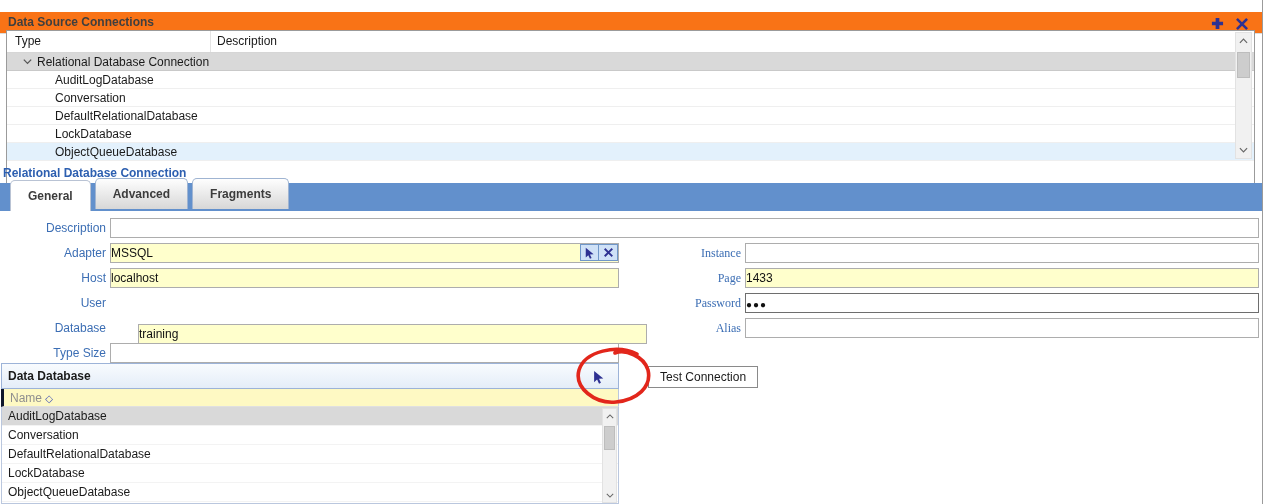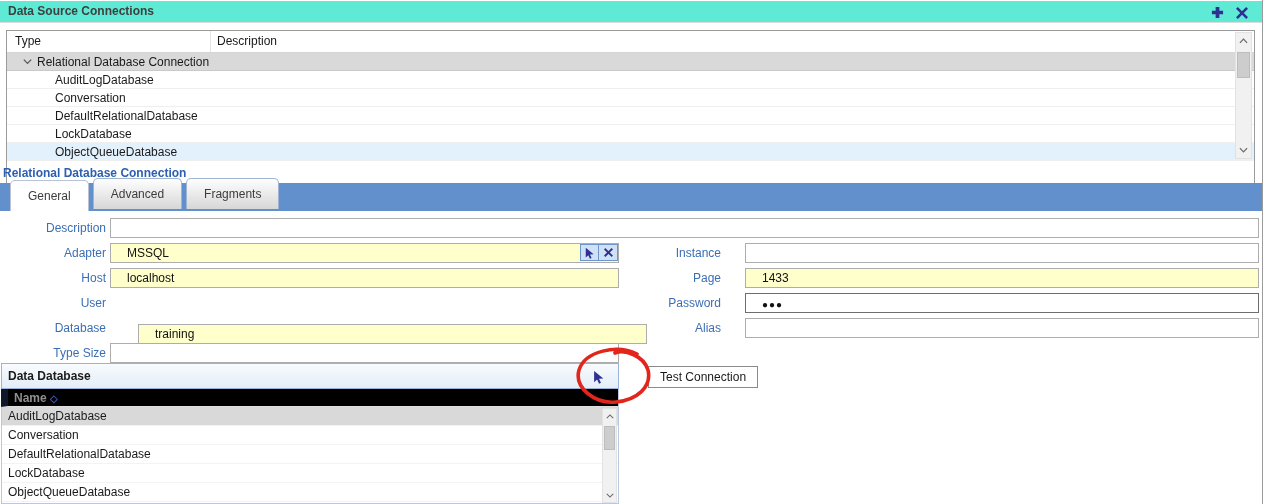--- a/index.html
+++ b/index.html
@@ -2,21 +2,21 @@
 <html><head>
 <meta charset="utf-8">
 <style>
   * { margin:0; padding:0; box-sizing:border-box; }
   html,body { background:#fff; }
   body { font-family:"Liberation Sans", sans-serif; font-size:12px; color:#1a1a1a; }
   .stage { position:relative; width:1269px; height:504px; background:#fff; overflow:hidden; }
   .page { position:absolute; left:0; top:0; width:1263px; height:504px; border-right:1px solid #9b9b9b; background:#fff; }
 
   
-  .titlebar { position:absolute; left:0; top:1px; width:1262px; height:22px; background:#5eead4; border-bottom:1px solid #dcdcdc; }
+  .titlebar { position:absolute; left:0; top:12px; width:1262px; height:22px; background:#f97316; border-bottom:1px solid #dcdcdc; }
   .titlebar .t { position:absolute; left:8px; top:3px; font-weight:bold; color:#3f3f3f; }
   .tb-btn { position:absolute; top:4px; width:16px; height:15px; cursor:pointer; display:flex; align-items:center; justify-content:center; }
   .tb-add { left:1209px; } .tb-close { left:1234px; }
 
   
   .conn-table { position:absolute; left:6px; top:30px; width:1249px; height:167px; border:1px solid #9b9b9b; background:#fff; }
   .conn-head { position:relative; height:22px; border-bottom:1px solid #d6d6d6; }
   .conn-head .c1 { position:absolute; left:8px; top:3px; }
   .conn-head .c2 { position:absolute; left:210px; top:3px; }
   .col-div { position:absolute; left:203px; top:0; width:1px; height:129px; background:#e4e4e4; }
@@ -33,43 +33,43 @@
   .sb-arrow { position:absolute; left:0; width:100%; height:16px; display:flex; align-items:center; justify-content:center; cursor:pointer; }
   .sb-up { top:0; } .sb-dn { bottom:0; }
   .sb-thumb { position:absolute; left:1px; width:13px; background:#cdcdcd; border:1px solid #bdbdbd; cursor:grab; }
   .vs-top .sb-thumb { top:19px; height:26px; }
 
   
   .detail-title { position:absolute; left:3px; top:166px; font-weight:bold; color:#2d5fb0; }
   .tabbar { position:absolute; left:0; top:183px; width:1262px; height:28px; background:#6290cc; }
   .tabs { position:absolute; left:10px; bottom:0; display:flex; align-items:flex-end; gap:4px; }
   .tab { height:24px; padding:15px 17px; border:1px solid #9fb4d2; border-bottom:none; border-radius:5px 5px 0 0;
-         background:linear-gradient(#fefefe,#d7d7d7); font-weight:normal; color:#3c3c3c;
+         background:linear-gradient(#fefefe,#d7d7d7); font-weight:bold; color:#3c3c3c;
          display:flex; align-items:center; cursor:pointer; margin-bottom:2px; }
   .tab.active { height:27px; background:#ffffff; margin-bottom:0; border-color:#b9c3d4; }
 
   
   .flabel { position:absolute; height:20px; line-height:20px; color:#3c6eb4; text-align:right; }
-  .ll { left:0; width:106px; } .rl { left:608px; width:113px; }
+  .ll { left:0; width:106px; } .rl { left:628px; width:113px;font-family:Liberation Serif, serif; }
   .fin { position:absolute; height:20px; border:1px solid #adadad; background:#fff; font-family:"Liberation Sans",sans-serif;
-         font-size:12px; color:#111; padding:0 16px; outline:none; }
+         font-size:12px; color:#111; padding:0 0; outline:none; }
   .yellow { background:#ffffcc; }
   .in-left { left:110px; width:509px; } .in-right { left:745px; width:514px; }
   .in-full { left:110px; width:1149px; }
   .pwd { border-color:#6e6e6e; font-weight:bold; letter-spacing:1px; font-size:10px; padding-top:3px; }
   .adapter-btns { position:absolute; left:580px; top:244px; display:flex; }
   .mini-btn { width:19px; height:17px; background:#cfe1f7; border:1px solid #6f96c8; display:flex; align-items:center; justify-content:center; cursor:pointer; }
   .mini-btn + .mini-btn { border-left:none; }
 
   
   .ds-panel { position:absolute; left:1px; top:363px; width:618px; height:141px; }
   .ds-head { position:relative; height:26px; background:linear-gradient(#f8fbfe,#e4edf8); border:1px solid #9cb3d8; }
   .ds-head .t { position:absolute; left:6px; top:5px; font-weight:bold; color:#1a1a1a; }
   .ds-pick { position:absolute; left:590px; top:6px; width:14px; height:14px; cursor:pointer; }
-  .ds-colhead { position:relative; height:18px; background:#000000; border-left:7px solid #0f172a; border-right:1px solid #bac7de; border-bottom:1px solid #e0e0e0; color:#8f8f8f; line-height:18px;font-weight:bold; }
+  .ds-colhead { position:relative; height:18px; background:#fef9c3; border-left:3px solid #0f172a; border-right:1px solid #bac7de; border-bottom:1px solid #e0e0e0; color:#8f8f8f; line-height:18px; }
   .ds-colhead .t { margin-left:6px; cursor:pointer; }
   .sort-diamond { color:#3f51b5; font-size:10px; }
   .ds-list { position:relative; height:97px; background:#fff; border-left:1px solid #bac7de; border-right:1px solid #bac7de; border-bottom:1px solid #bac7de; overflow:hidden; }
   .ds-row { height:19px; line-height:19px; padding-left:6px; border-bottom:1px solid #f3f3f3; background:#fff; cursor:pointer; }
   .ds-row.sel { background:#d9d9d9; }
   .vs-ds { right:1px; top:1px; width:15px; height:95px; }
   .vs-ds .sb-arrow { height:14px; }
   .vs-ds .sb-thumb { left:1px; width:11px; top:17px; height:24px; }
 
   

